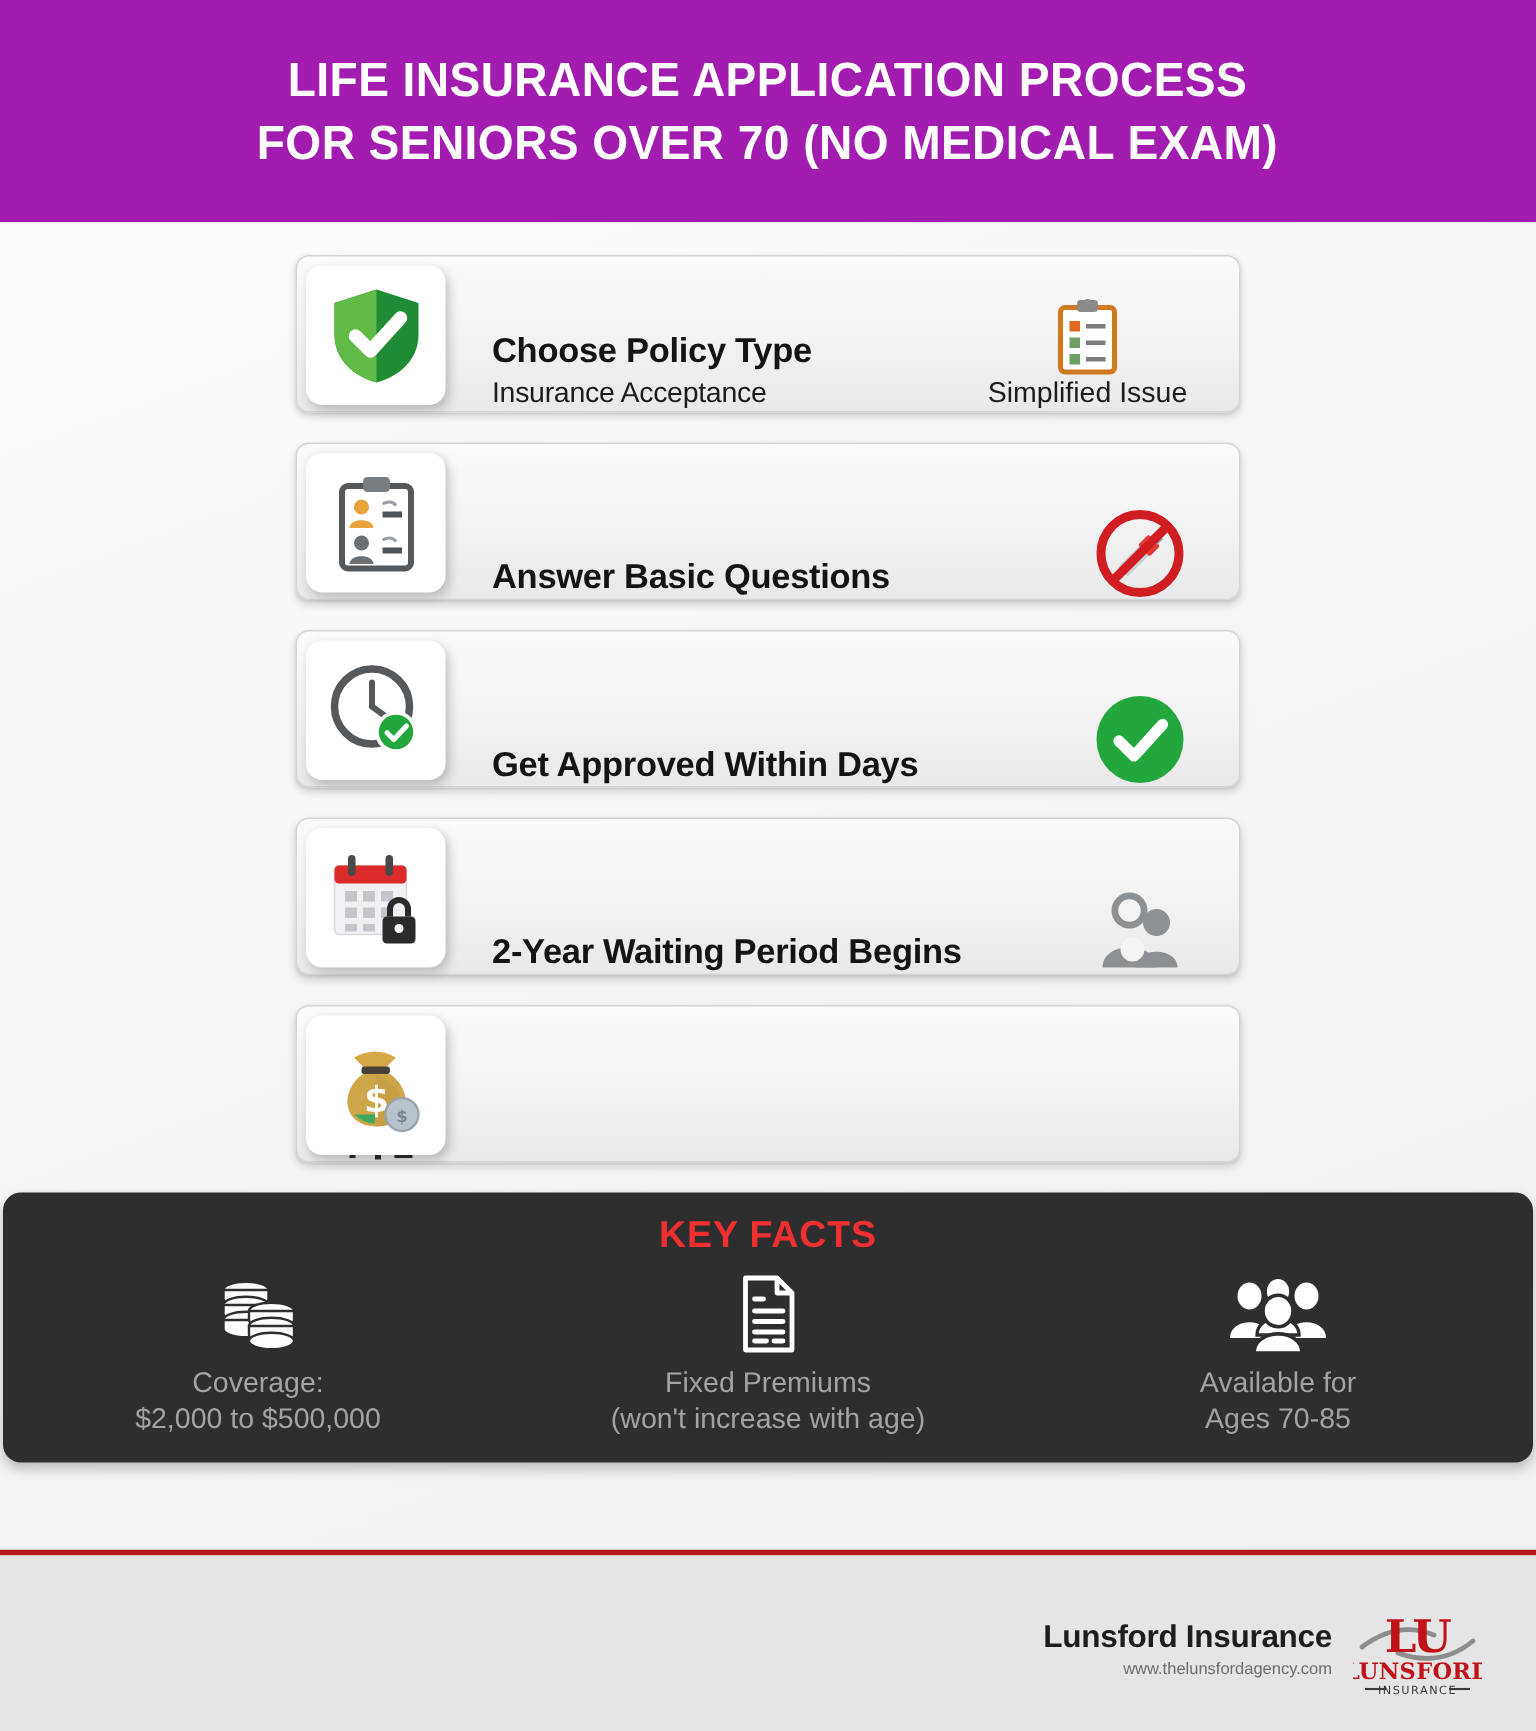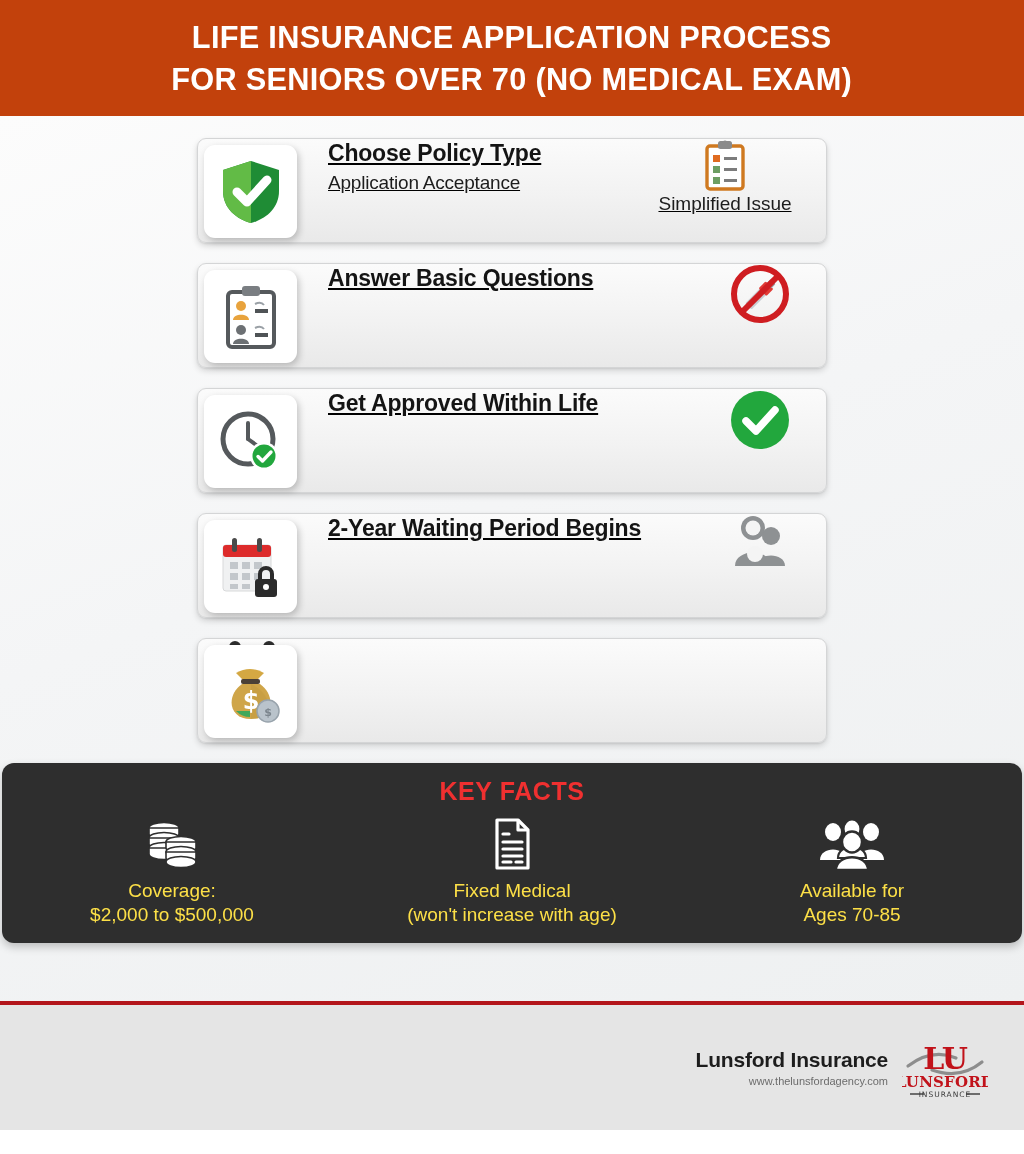--- a/index.html
+++ b/index.html
@@ -6,22 +6,22 @@
   html,body { width:1024px; height:1154px; }
   body {
     font-family:"Liberation Sans", sans-serif;
     background:#ffffff;
     overflow:hidden;
   }
   .page { position:relative; width:1024px; height:1154px; background:#ffffff; }
 
   
   .header {
-    height:116px;
-    background:#c2410c;
+    height:148px;
+    background:#a21caf;
     display:flex; flex-direction:column;
     align-items:center; justify-content:center;
     padding:0 30px;
   }
   .header h1 {
     color:#ffffff;
     font-size:32px;
     font-weight:bold;
     letter-spacing:0.3px;
     line-height:1.32;
@@ -43,22 +43,21 @@
   .steps { width:630px; margin:0 auto; }
   .card {
     position:relative;
     height:105px;
     margin-bottom:20px;
     border-radius:9px;
     background:linear-gradient(180deg,#fbfbfb 0%,#f2f2f2 55%,#e9e9e9 100%);
     border:1px solid #d4d5d6;
     box-shadow:0 3px 6px rgba(0,0,0,0.14), 0 1px 2px rgba(0,0,0,0.08);
     display:flex;
-    align-items:flex-start;
-    text-decoration:underline;
+    align-items:flex-end;
   }
   .icon-tile {
     position:absolute;
     left:6px; top:6px;
     width:93px; height:93px;
     background:#ffffff;
     border-radius:11px;
     box-shadow:2px 3px 7px rgba(0,0,0,0.22);
     display:flex; align-items:center; justify-content:center;
   }
@@ -121,21 +120,21 @@
   }
   .kf-col {
     flex:1;
     display:flex;
     flex-direction:column;
     align-items:center;
   }
   .kf-icon { height:52px; display:flex; align-items:flex-end; justify-content:center; }
   .kf-text {
     margin-top:9px;
-    color:#fde047;
+    color:#a3a3a3;
     font-size:19px;
     text-align:center;
     line-height:1.28;
   }
 
   
   .sep { width:100%; height:4px; background:#b3151b; }
   .footer {
     height:125px;
     background:#e5e5e5;
@@ -176,21 +175,21 @@
           <span>
             <svg width="62" height="66" viewBox="0 0 62 66">
               <path d="M31 2 L59 11 V32 C59 49 46 60 31 64 C16 60 3 49 3 32 V11 Z" fill="#1f8c35"></path>
               <path d="M31 2 L3 11 V32 C3 49 16 60 31 64 Z" fill="#62bb46"></path>
               <path d="M17 33 L27 43 L47 21" stroke="#ffffff" stroke-width="9" fill="none" stroke-linecap="round" stroke-linejoin="round"></path>
             </svg>
           </span>
         </div>
         <div class="card-text">
           <div class="card-title">Choose Policy Type</div>
-          <div class="card-sub">Application Acceptance</div>
+          <div class="card-sub">Insurance Acceptance</div>
         </div>
         <div class="card-right">
           <span>
             <svg width="44" height="52" viewBox="0 0 44 52">
               <rect x="4" y="7" width="36" height="43" rx="3" fill="#ffffff" stroke="#cf7920" stroke-width="3.4"></rect>
               <rect x="15" y="2" width="14" height="8" rx="2.5" fill="#8a8a8a"></rect>
               <circle cx="22" cy="4" r="2.6" fill="#8a8a8a"></circle>
               <rect x="10" y="16" width="7" height="7" fill="#e06b20"></rect>
               <rect x="21" y="18" width="13" height="3" fill="#7c7c7c"></rect>
               <rect x="10" y="27" width="7" height="7" fill="#6d9e63"></rect>
@@ -247,21 +246,21 @@
               <circle cx="30" cy="30" r="25" fill="none" stroke="#55595c" stroke-width="5"></circle>
               <line x1="30" y1="30" x2="30" y2="14" stroke="#55595c" stroke-width="4" stroke-linecap="round"></line>
               <line x1="30" y1="30" x2="41" y2="38" stroke="#55595c" stroke-width="4" stroke-linecap="round"></line>
               <circle cx="46" cy="47" r="14" fill="#ffffff"></circle>
               <circle cx="46" cy="47" r="11.5" fill="#22a73d"></circle>
               <path d="M40 47.5 L44.5 52 L53 43" stroke="#ffffff" stroke-width="3.4" fill="none" stroke-linecap="round" stroke-linejoin="round"></path>
             </svg>
           </span>
         </div>
         <div class="card-text">
-          <div class="card-title">Get Approved Within Life</div>
+          <div class="card-title">Get Approved Within Days</div>
         </div>
         <div class="card-right tight">
           <span>
             <svg width="62" height="62" viewBox="0 0 62 62">
               <circle cx="31" cy="31" r="29" fill="#22a73d"></circle>
               <path d="M17 32 L27 42 L46 21" stroke="#ffffff" stroke-width="7.5" fill="none" stroke-linecap="round" stroke-linejoin="round"></path>
             </svg>
           </span>
         </div>
       </div>
@@ -376,21 +375,21 @@
                 <line x1="13" y1="16" x2="19" y2="16"></line>
                 <line x1="13" y1="24" x2="32" y2="24"></line>
                 <line x1="13" y1="31" x2="32" y2="31"></line>
                 <line x1="13" y1="38" x2="32" y2="38"></line>
                 <line x1="13" y1="44" x2="21" y2="44"></line>
                 <line x1="26" y1="44" x2="32" y2="44"></line>
               </g>
             </svg>
           </div>
           <div class="kf-text">
-            <div>Fixed Medical</div>
+            <div>Fixed Premiums</div>
             <div>(won't increase with age)</div>
           </div>
         </div>
 
         <div class="kf-col">
           <div class="kf-icon">
             <svg width="66" height="50" viewBox="0 0 66 50">
               <g fill="#ffffff">
                 <ellipse cx="14" cy="12" rx="8" ry="9"></ellipse>
                 <path d="M1 40 C1 26 27 26 27 40 Z"></path>

